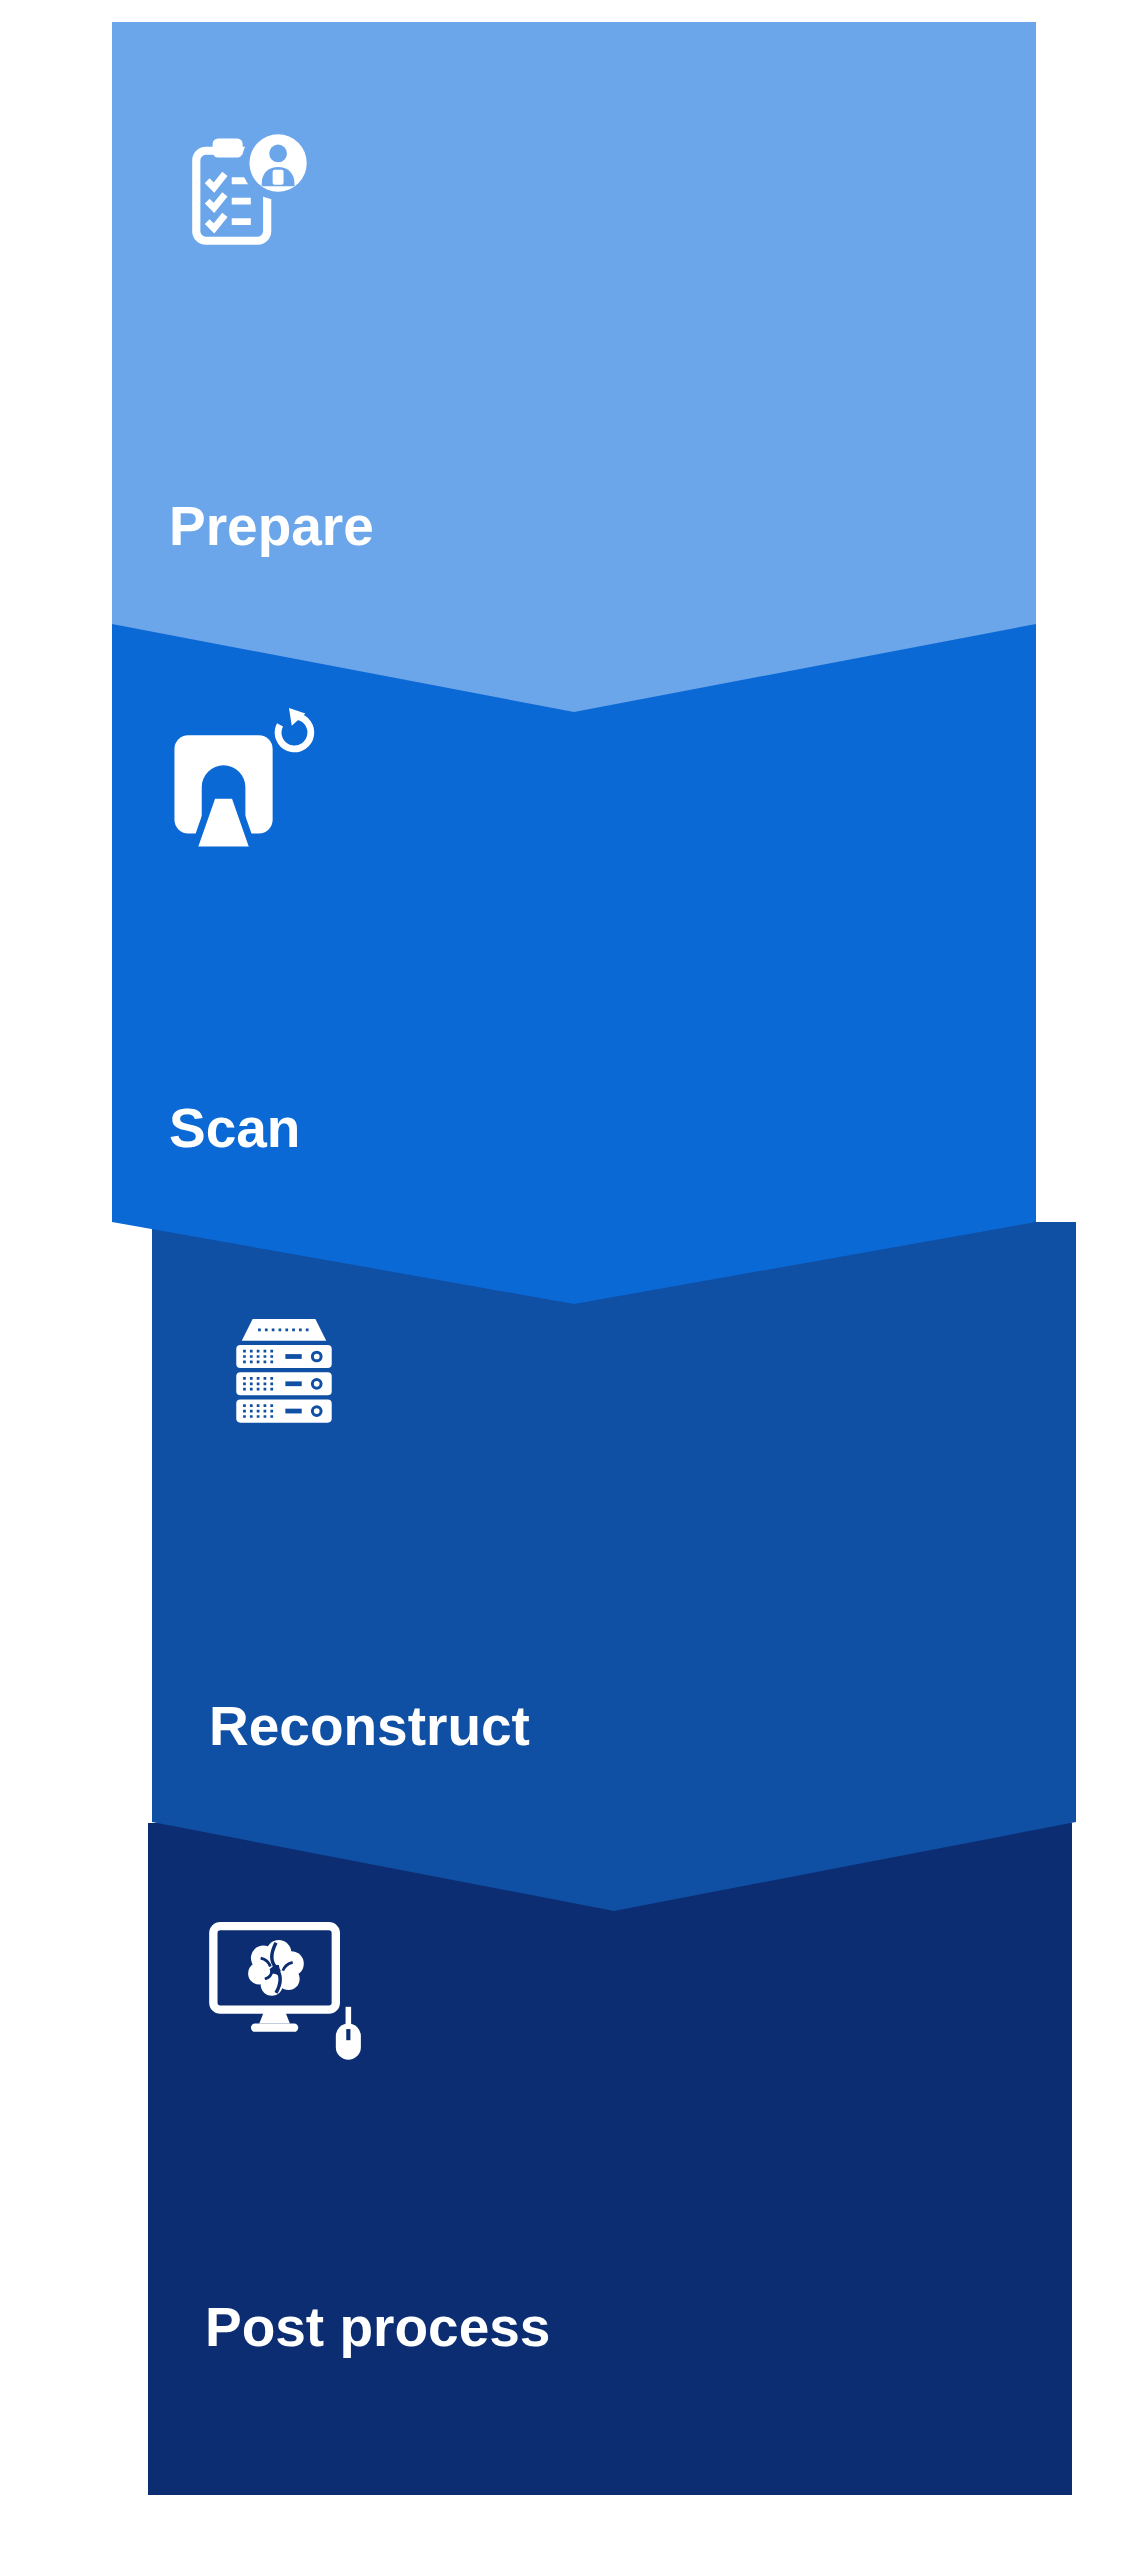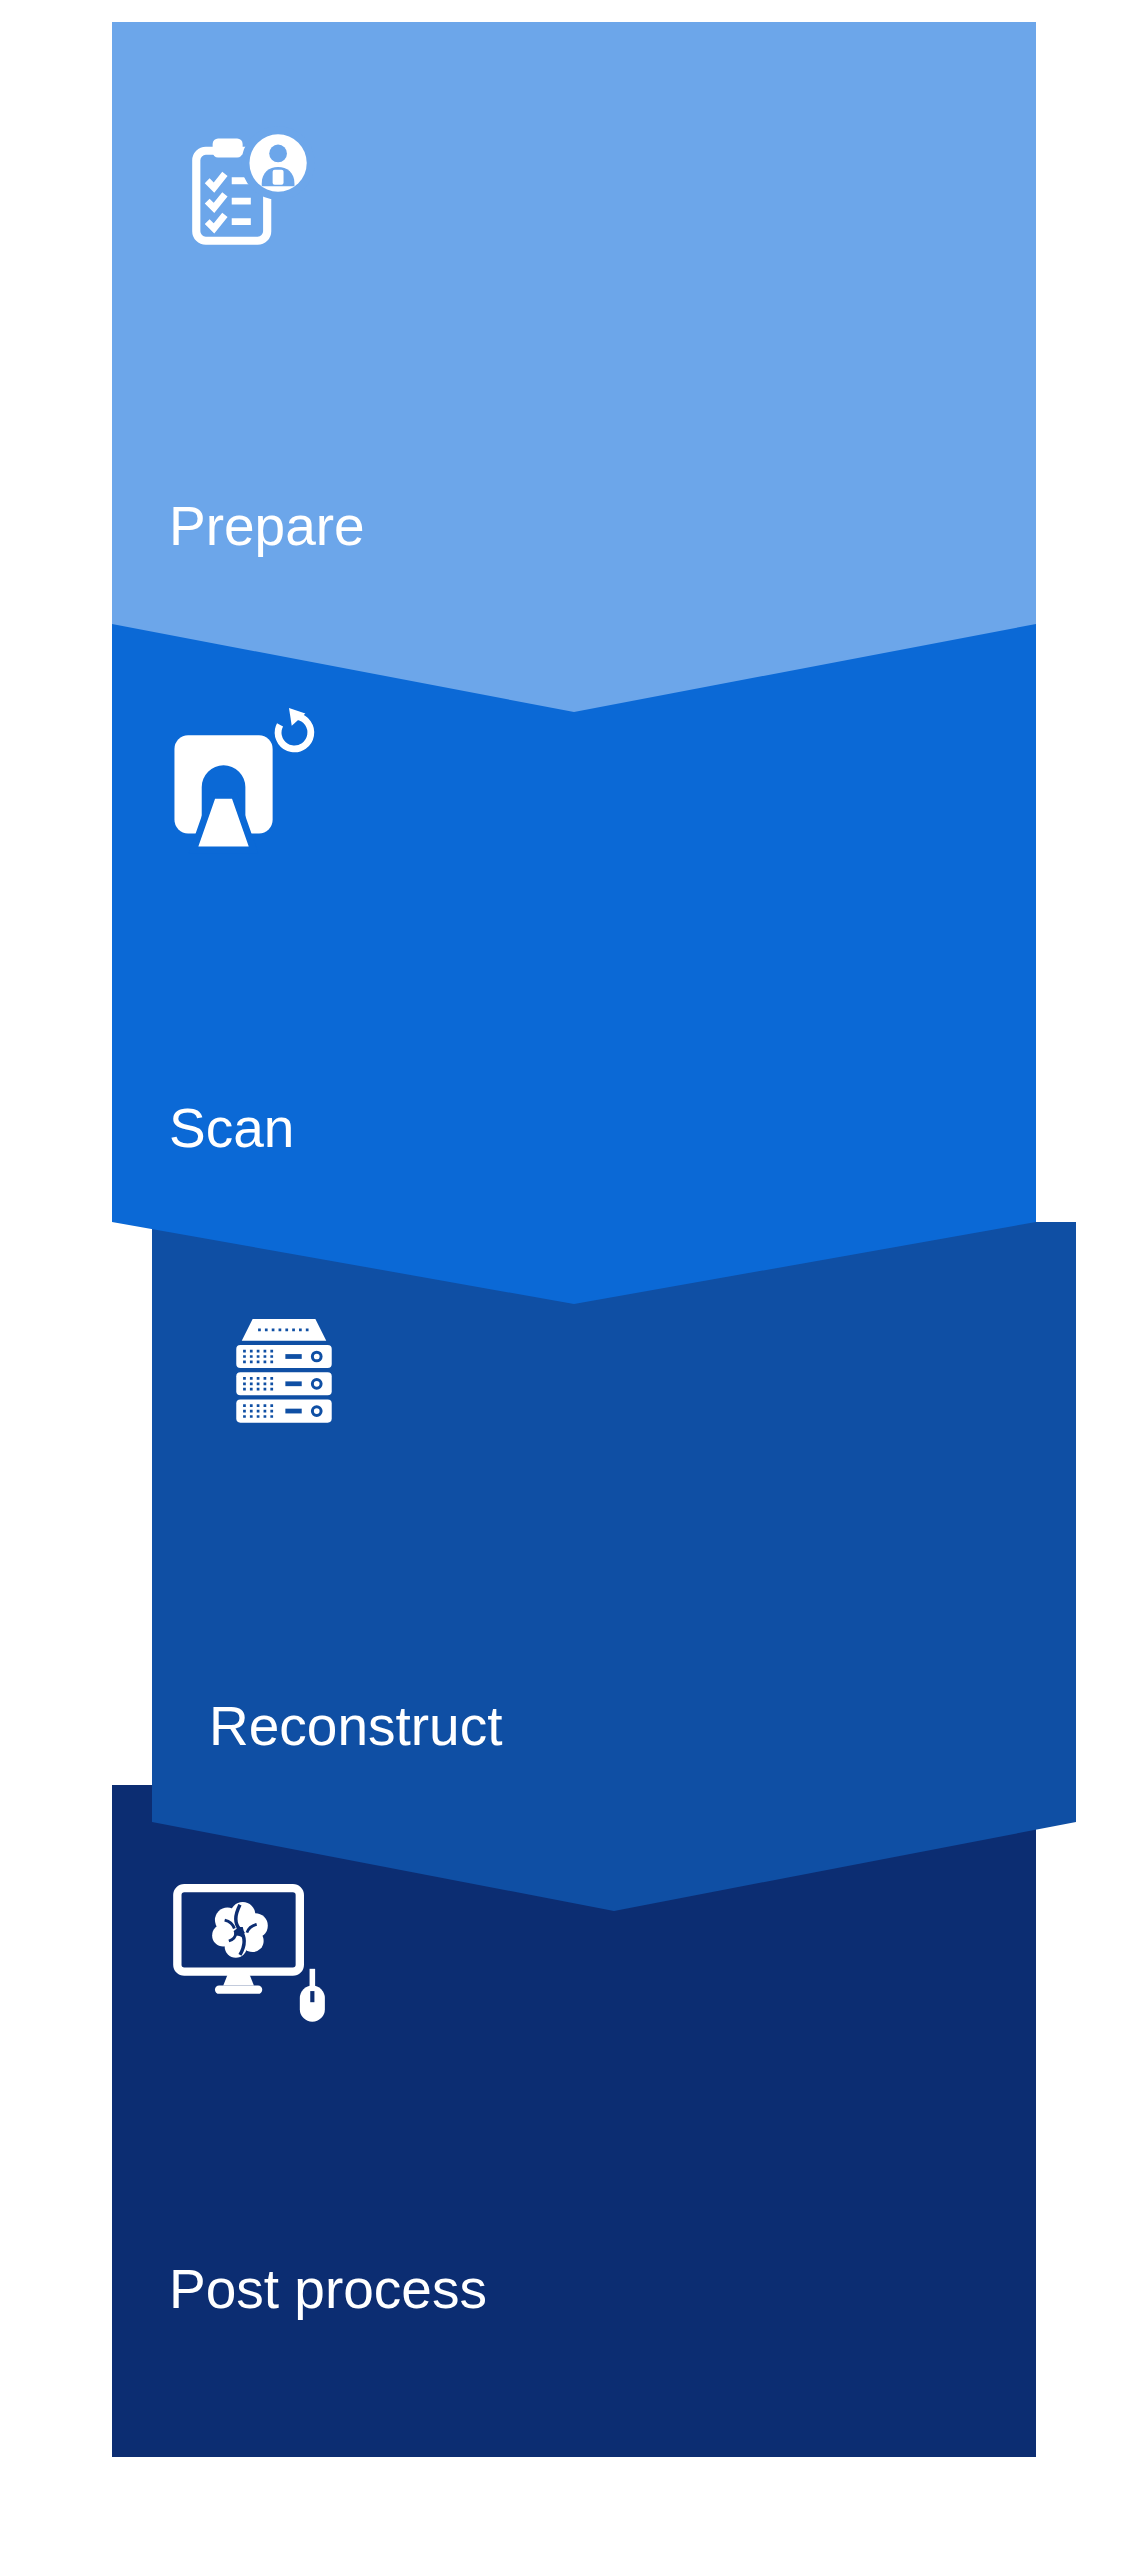--- a/index.html
+++ b/index.html
@@ -14,31 +14,31 @@
   .band{
     position:absolute;left:0;width:100%;
     background:var(--band);
   }
   .band-0{top:0;height:690px;z-index:4;
     clip-path:polygon(0 0,100% 0,100% 602px,50% 100%,0 602px);}
   .band-1{top:602px;height:680px;z-index:3;
     clip-path:polygon(0 0,100% 0,100% 598px,50% 100%,0 598px);}
   .band-2{top:1200px;height:689px;z-index:2;
     clip-path:polygon(0 0,100% 0,100% 600px,50% 100%,0 600px);margin-left:40px;}
-  .band-3{top:1763px;height:672px;z-index:1;}
+  .band-3{top:1801px;height:672px;z-index:1;margin-left:36px;}
   .icon{
     position:absolute;left:57px;top:96px;width:150px;height:150px;
   }
   .band-1 .icon{top:84px;}
   .band-2 .icon{top:82px;}
   .band-3 .icon{top:89px;width:167px;height:159px;}
   .icon svg{width:100%;height:100%;display:block;}
   .label{
     position:absolute;left:57px;top:477px;margin:0;
-    color:#ffffff;font-size:55px;font-weight:400;line-height:1;
+    color:#ffffff;font-size:55px;font-weight:700;line-height:1;
     letter-spacing:0px;white-space:nowrap;
   }
 </style>
 </head>
 <body>
 
 <div class="page">
   <div class="panel">
 
     <section class="band band-0" style="--band: #6ca6ea;">

